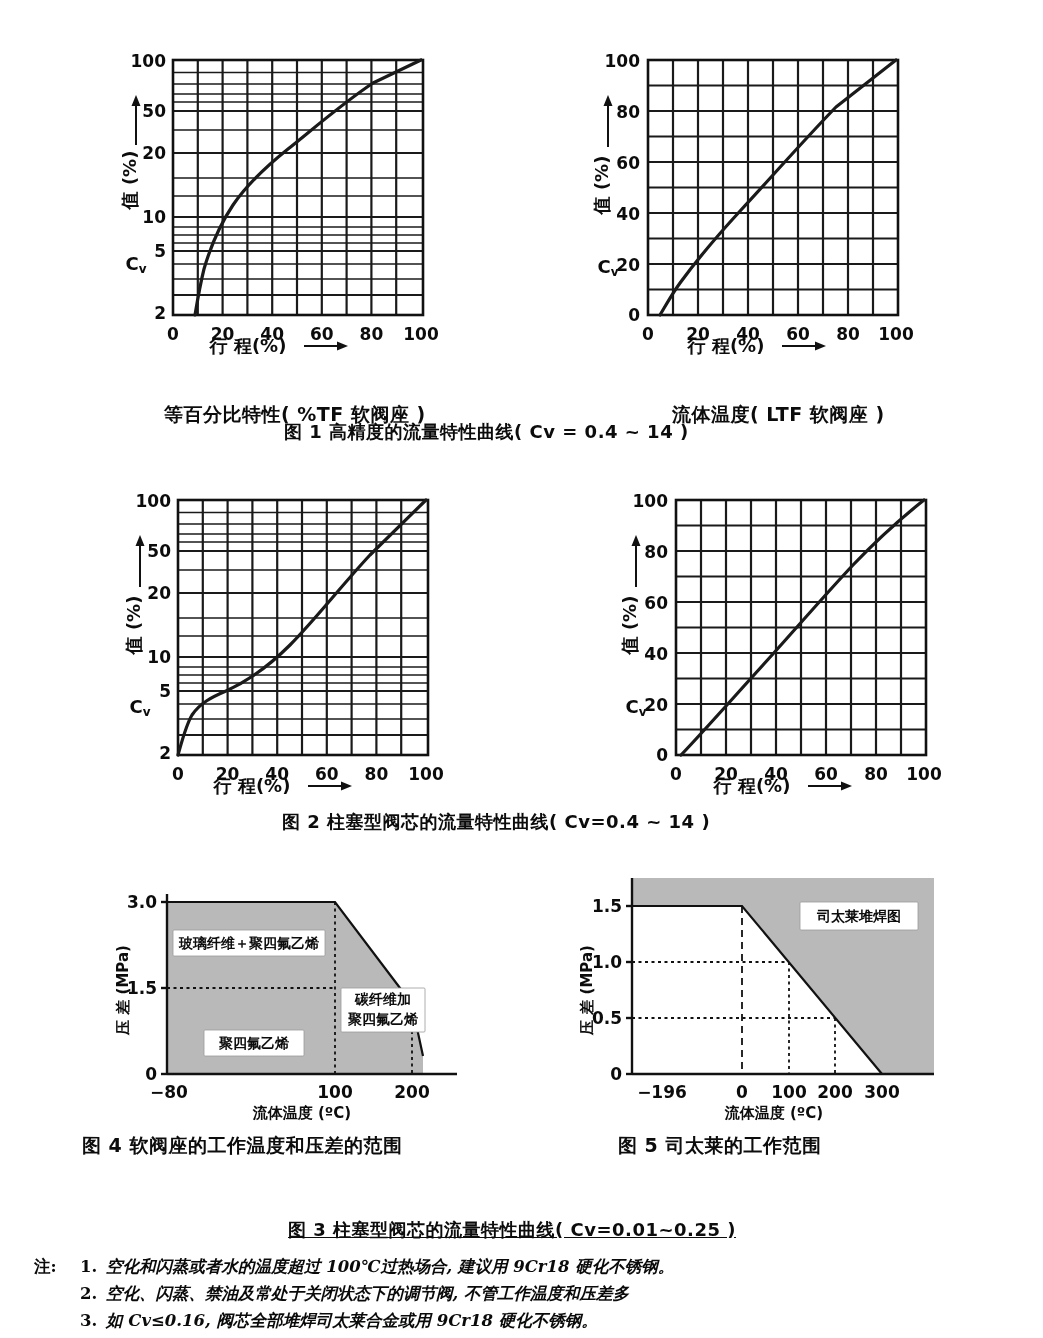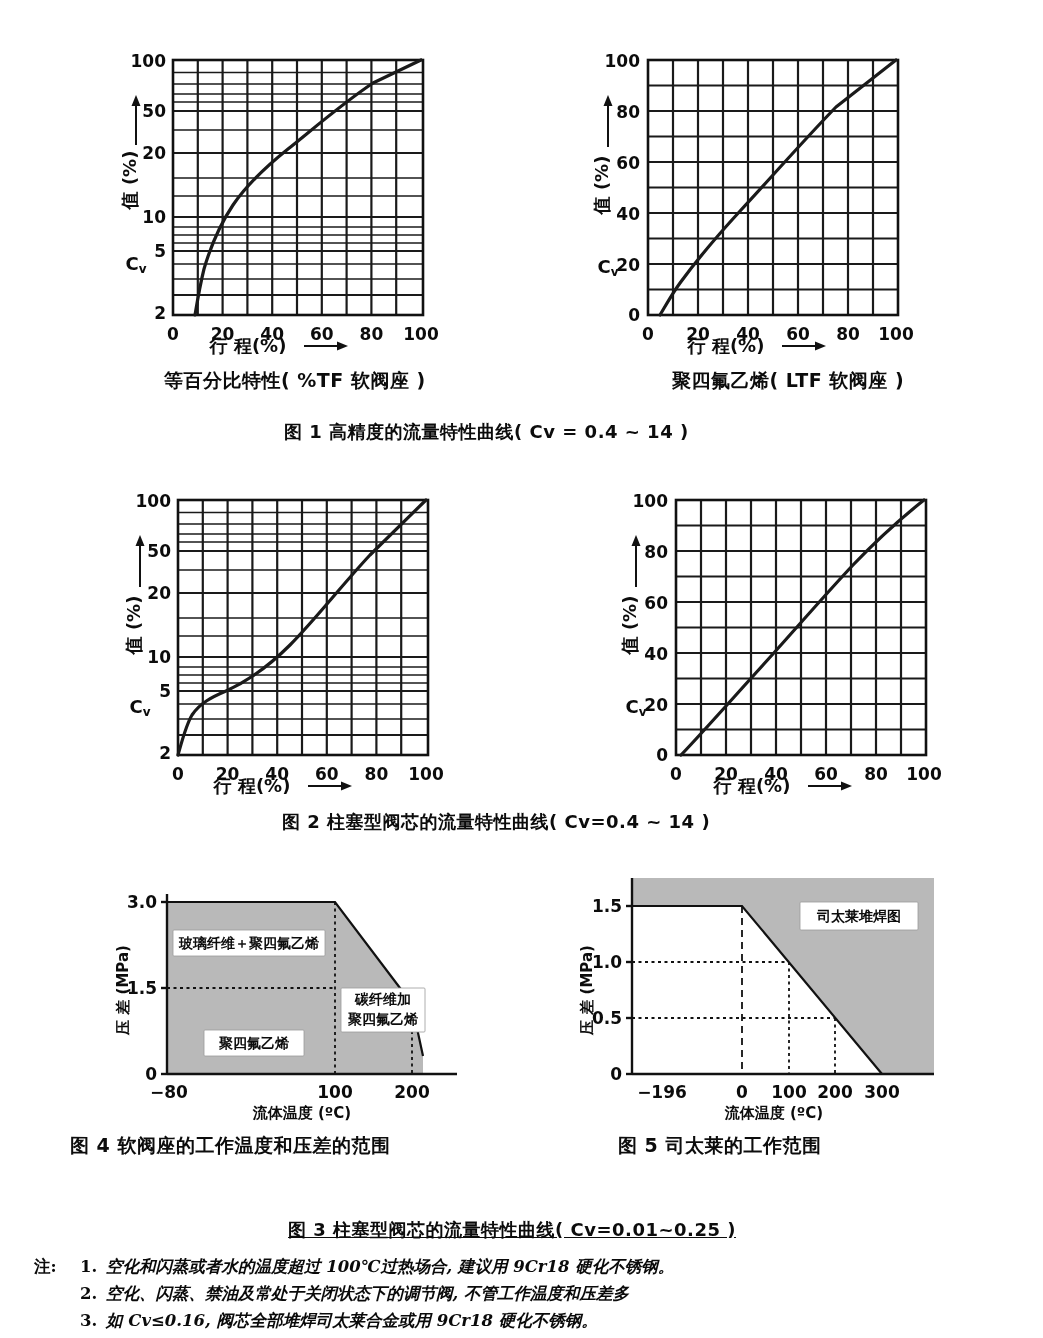--- a/index.html
+++ b/index.html
@@ -28,21 +28,21 @@
   .chart-svg { display: block; }
 
   .caption {
     position: absolute;
     font-family: "DejaVu Sans", "Liberation Sans", sans-serif;
     font-weight: 700;
     color: #0c0c0c;
     white-space: nowrap;
     letter-spacing: 0.5px;
   }
-  .cap-sub   { font-size: 19px; }
+  .cap-sub   { font-size: 19px; margin-top: 34px; }
   .cap-main  { font-size: 18px; }
   .cap-small { font-size: 19px; }
 
   
   .notes {
     position: absolute;
     left: 34px;
     top: 1253px;
     width: 980px;
     font-family: "DejaVu Serif", "Liberation Serif", serif;
@@ -227,21 +227,21 @@
     <svg width="340" height="32" viewBox="0 0 340 32">
       <text class="axis-title" x="148" y="22" text-anchor="middle">行  程(%)</text>
       <g>
         <line x1="204" y1="16" x2="240" y2="16" stroke="#111" stroke-width="2"></line>
         <path d="M 248,16 L 237,11.5 L 237,20.5 Z" fill="#111"></path>
       </g>
     </svg>
   </div>
 
   <div class="caption cap-sub" style="left:164px; top:368px;">等百分比特性( %TF 软阀座 )</div>
-  <div class="caption cap-sub" style="left:672px; top:368px;">聚四氟乙烯( LTF 软阀座 )</div>
+  <div class="caption cap-sub" style="left:672px; top:368px;">流体温度( LTF 软阀座 )</div>
   <div class="caption cap-main" style="left:284px; top:420px;">图 1   高精度的流量特性曲线( Cv = 0.4 ~ 14 )</div>
 
   <div class="fig" style="left:118px; top:485px;">
     <svg class="chart-svg" width="330" height="315" viewBox="0 0 330 315">
       <g>
         <line class="grid-minor" x1="60" y1="27.5" x2="310" y2="27.5"></line>
         <line class="grid-minor" x1="60" y1="39" x2="310" y2="39"></line>
         <line class="grid-minor" x1="60" y1="49" x2="310" y2="49"></line>
         <line class="grid-minor" x1="60" y1="57" x2="310" y2="57"></line>
         <line class="grid-major" x1="60" y1="66" x2="310" y2="66"></line>
@@ -434,21 +434,21 @@
       <text class="axis-title-sm" x="40" y="118" text-anchor="middle" transform="rotate(-90 40 118)">压   差 (MPa)</text>
 
       <g>
         <rect class="labelbox" x="248" y="30" width="118" height="28" rx="1"></rect>
         <text class="region-label" x="307" y="49" text-anchor="middle">司太莱堆焊图</text>
       </g>
       <text class="axis-title-sm" x="222" y="246" text-anchor="middle">流体温度 (ºC)</text>
     </svg>
   </div>
 
-  <div class="caption cap-small" style="left:70px; top:1133px;">图 4   软阀座的工作温度和压差的范围</div>
+  <div class="caption cap-small" style="left:82px; top:1133px;">图 4   软阀座的工作温度和压差的范围</div>
   <div class="caption cap-small" style="left:618px; top:1133px;">图 5   司太莱的工作范围</div>
   <div class="caption cap-main" style="left:288px; top:1218px;text-decoration:underline;">图 3  柱塞型阀芯的流量特性曲线( Cv=0.01~0.25 )</div>
 
   <div class="notes">
     <div class="note-row">
       <span class="note-lead">注:</span>
       <span class="note-num">1.</span>
       <span class="note-text">空化和闪蒸或者水的温度超过 100℃过热场合, 建议用 9Cr18 硬化不锈钢。</span>
     </div>
     <div class="note-row">

